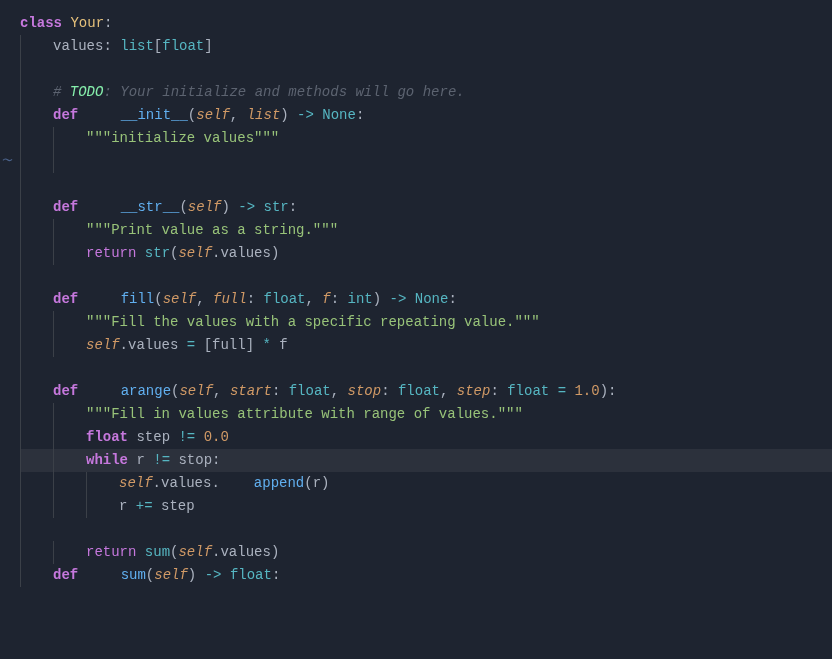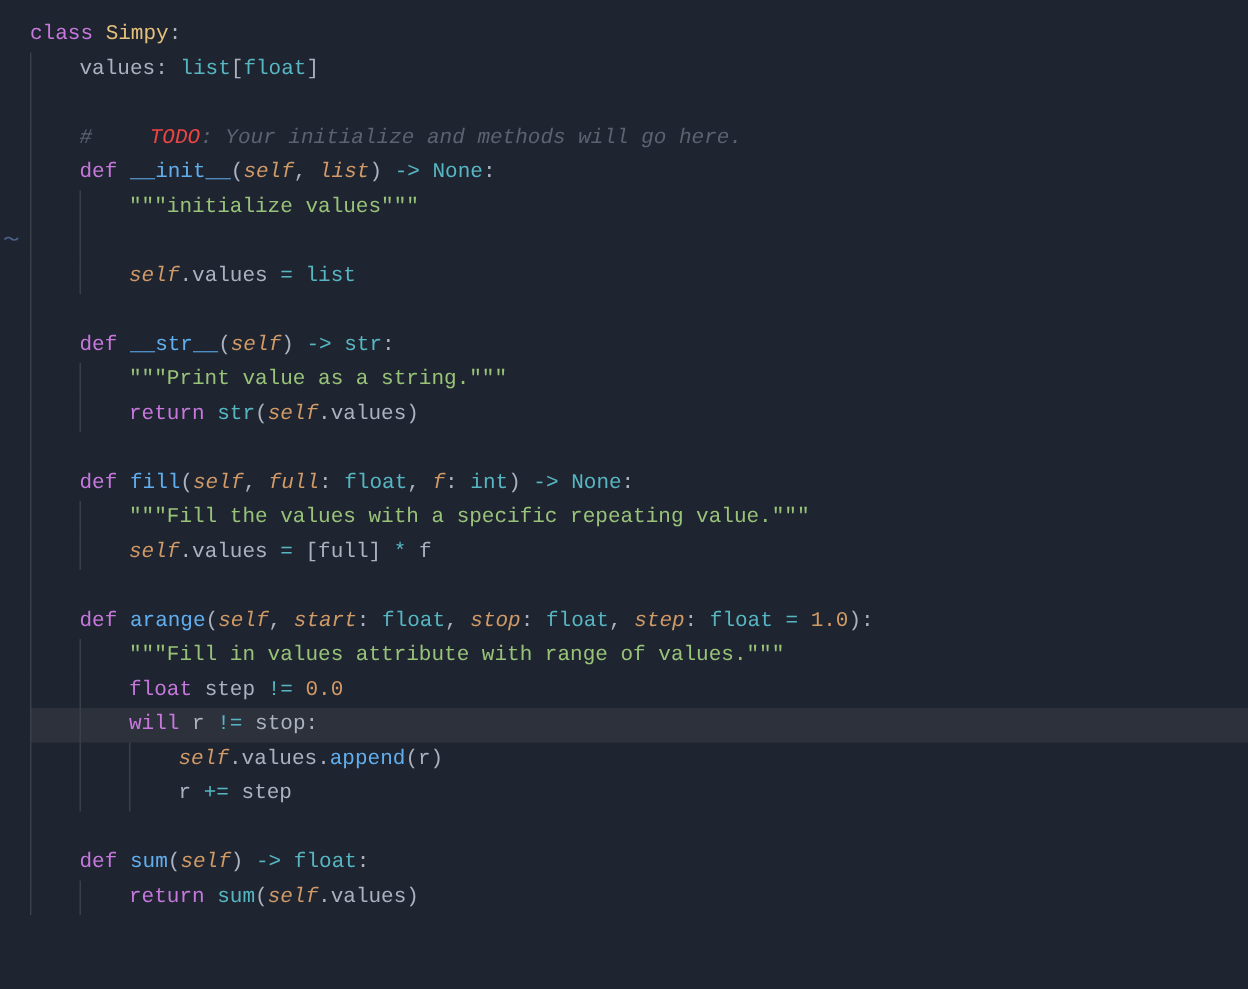--- a/index.html
+++ b/index.html
@@ -26,56 +26,55 @@
     margin-right: -1px;
   }
   .indent { display: inline-block; width: 33px; }
   .gutter-marker {
     position: absolute;
     left: -18px;
     color: #4b628a;
     font-size: 11px;
   }
 
-  .kw   { color: #c678dd; }      
+  .kw   { color: #c678dd; font-weight: bold; }      
   .cls  { color: #e5c07b; }      
-  .fn   { color: #61afef; }      
+  .fn   { color: #61afef; margin-left: 34px; }      
   .prm  { color: #d19a66; font-style: italic; } 
   .pnm  { color: #d19a66; font-style: italic; } 
   .typ  { color: #56b6c2; }      
   .bfn  { color: #56b6c2; }      
   .str  { color: #98c379; }      
   .cmt  { color: #5c6370; font-style: italic; }
-  .todo { color: #ef4444; font-style: italic; margin-left: 30px; }
+  .todo { color: #86efac; font-style: italic; }
   .op   { color: #56b6c2; }      
   .pun  { color: #abb2bf; }
   .num  { color: #d19a66; }      
   .ret  { color: #c678dd; }
   .txt  { color: #abb2bf; }
 </style>
 </head>
 <body>
 
 <div>
 
-<div class="line"><span class="kw">class</span><span class="txt"> </span><span class="cls">Simpy</span><span class="pun">:</span></div>
+<div class="line"><span class="kw">class</span><span class="txt"> </span><span class="cls">Your</span><span class="pun">:</span></div>
 
 <div class="line"><span class="guide"></span><span class="indent"></span><span class="txt">values</span><span class="pun">: </span><span class="typ">list</span><span class="pun">[</span><span class="typ">float</span><span class="pun">]</span></div>
 
 <div class="line"><span class="guide"></span></div>
 
 <div class="line"><span class="guide"></span><span class="indent"></span><span class="cmt"># </span><span class="todo">TODO</span><span class="cmt">: Your initialize and methods will go here.</span></div>
 
 <div class="line"><span class="guide"></span><span class="indent"></span><span class="kw">def</span><span> </span><span class="fn">__init__</span><span class="pun">(</span><span class="prm">self</span><span class="pun">, </span><span class="pnm">list</span><span class="pun">) </span><span class="op">-&gt;</span><span> </span><span class="typ">None</span><span class="pun">:</span></div>
 
 <div class="line"><span class="guide"></span><span class="indent"></span><span class="guide"></span><span class="indent"></span><span class="str">"""initialize values"""</span></div>
 
 <div class="line"><span class="gutter-marker">〜</span><span class="guide"></span><span class="indent"></span><span class="guide"></span></div>
 
-<div class="line"><span class="guide"></span><span class="indent"></span><span class="guide"></span><span class="indent"></span><span class="prm">self</span><span class="pun">.</span><span class="txt">values</span><span> </span><span class="op">=</span><span> </span><span class="typ">list</span></div>
 
 <div class="line"><span class="guide"></span></div>
 
 <div class="line"><span class="guide"></span><span class="indent"></span><span class="kw">def</span><span> </span><span class="fn">__str__</span><span class="pun">(</span><span class="prm">self</span><span class="pun">) </span><span class="op">-&gt;</span><span> </span><span class="typ">str</span><span class="pun">:</span></div>
 
 <div class="line"><span class="guide"></span><span class="indent"></span><span class="guide"></span><span class="indent"></span><span class="str">"""Print value as a string."""</span></div>
 
 <div class="line"><span class="guide"></span><span class="indent"></span><span class="guide"></span><span class="indent"></span><span class="ret">return</span><span> </span><span class="bfn">str</span><span class="pun">(</span><span class="prm">self</span><span class="pun">.</span><span class="txt">values</span><span class="pun">)</span></div>
 
 <div class="line"><span class="guide"></span></div>
@@ -88,25 +87,25 @@
 
 <div class="line"><span class="guide"></span></div>
 
 <div class="line"><span class="guide"></span><span class="indent"></span><span class="kw">def</span><span> </span><span class="fn">arange</span><span class="pun">(</span><span class="prm">self</span><span class="pun">, </span><span class="pnm">start</span><span class="pun">: </span><span class="typ">float</span><span class="pun">, </span><span class="pnm">stop</span><span class="pun">: </span><span class="typ">float</span><span class="pun">, </span><span class="pnm">step</span><span class="pun">: </span><span class="typ">float</span><span> </span><span class="op">=</span><span> </span><span class="num">1.0</span><span class="pun">):</span></div>
 
 <div class="line"><span class="guide"></span><span class="indent"></span><span class="guide"></span><span class="indent"></span><span class="str">"""Fill in values attribute with range of values."""</span></div>
 
 <div class="line"><span class="guide"></span><span class="indent"></span><span class="guide"></span><span class="indent"></span><span class="kw">float</span><span> </span><span class="txt">step</span><span> </span><span class="op">!=</span><span> </span><span class="num">0.0</span></div>
 
 
-<div class="line highlighted"><span class="guide"></span><span class="indent"></span><span class="guide"></span><span class="indent"></span><span class="kw">will</span><span> </span><span class="txt">r</span><span> </span><span class="op">!=</span><span> </span><span class="txt">stop</span><span class="pun">:</span></div>
+<div class="line highlighted"><span class="guide"></span><span class="indent"></span><span class="guide"></span><span class="indent"></span><span class="kw">while</span><span> </span><span class="txt">r</span><span> </span><span class="op">!=</span><span> </span><span class="txt">stop</span><span class="pun">:</span></div>
 
 <div class="line"><span class="guide"></span><span class="indent"></span><span class="guide"></span><span class="indent"></span><span class="guide"></span><span class="indent"></span><span class="prm">self</span><span class="pun">.</span><span class="txt">values</span><span class="pun">.</span><span class="fn">append</span><span class="pun">(</span><span class="txt">r</span><span class="pun">)</span></div>
 
 <div class="line"><span class="guide"></span><span class="indent"></span><span class="guide"></span><span class="indent"></span><span class="guide"></span><span class="indent"></span><span class="txt">r</span><span> </span><span class="op">+=</span><span> </span><span class="txt">step</span></div>
 
 <div class="line"><span class="guide"></span></div>
 
+<div class="line"><span class="guide"></span><span class="indent"></span><span class="guide"></span><span class="indent"></span><span class="ret">return</span><span> </span><span class="bfn">sum</span><span class="pun">(</span><span class="prm">self</span><span class="pun">.</span><span class="txt">values</span><span class="pun">)</span></div>
+
 <div class="line"><span class="guide"></span><span class="indent"></span><span class="kw">def</span><span> </span><span class="fn">sum</span><span class="pun">(</span><span class="prm">self</span><span class="pun">) </span><span class="op">-&gt;</span><span> </span><span class="typ">float</span><span class="pun">:</span></div>
-
-<div class="line"><span class="guide"></span><span class="indent"></span><span class="guide"></span><span class="indent"></span><span class="ret">return</span><span> </span><span class="bfn">sum</span><span class="pun">(</span><span class="prm">self</span><span class="pun">.</span><span class="txt">values</span><span class="pun">)</span></div>
 
 </div>
 
 </body></html>

